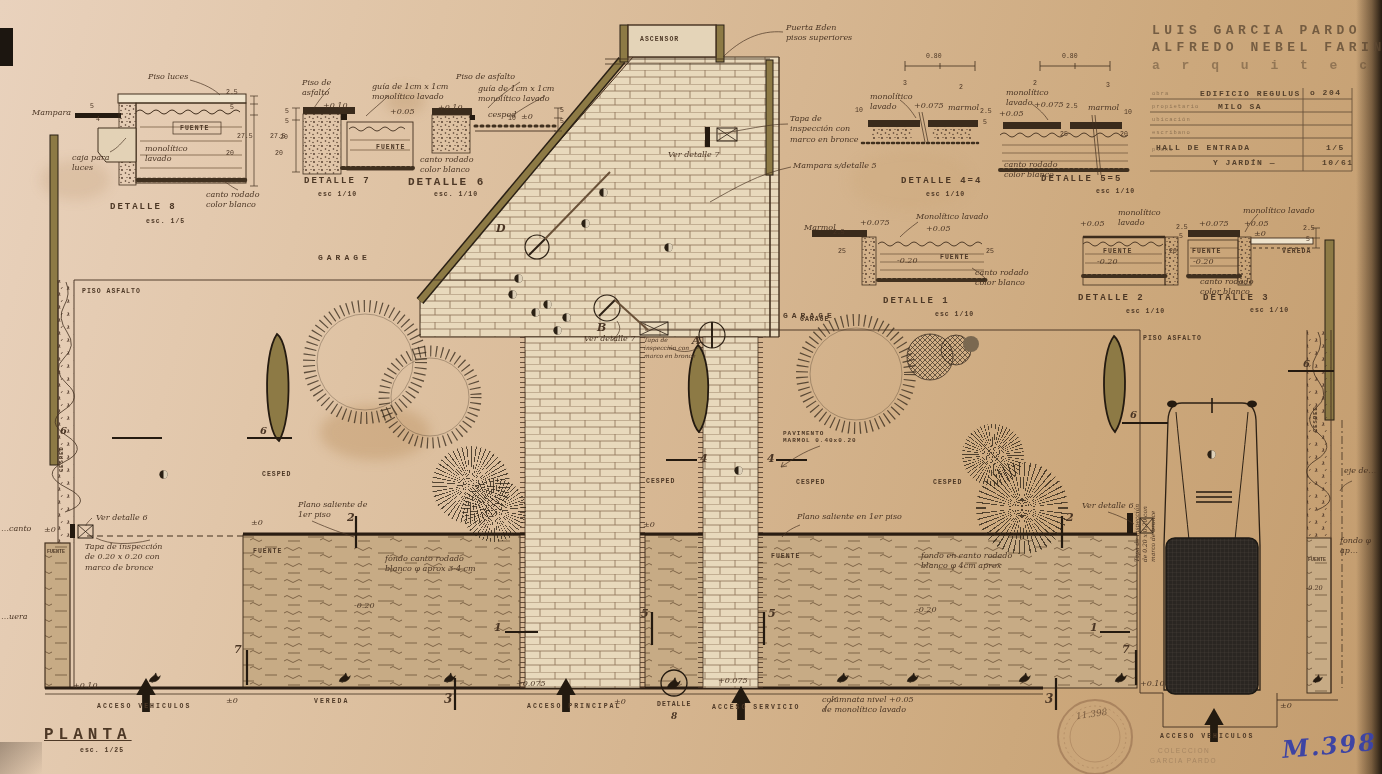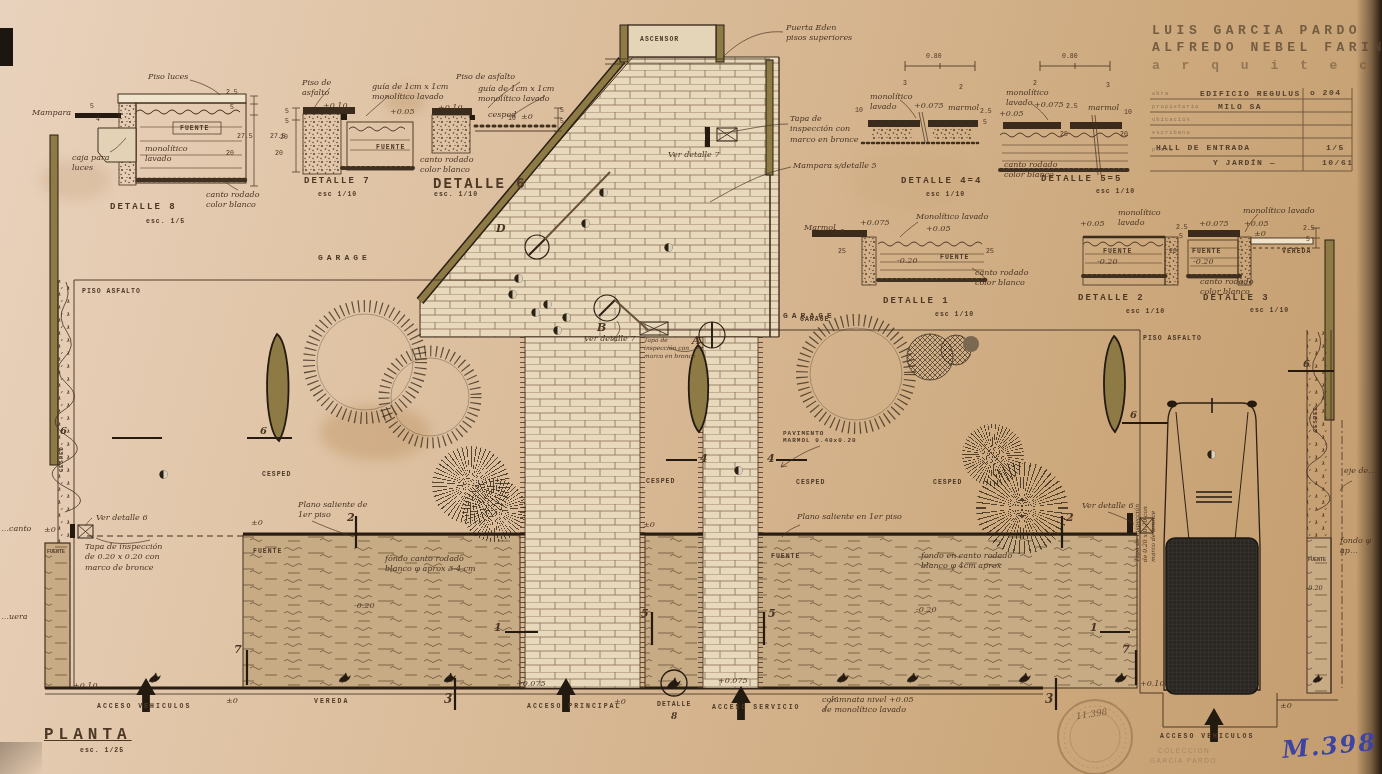--- a/index.html
+++ b/index.html
@@ -416,21 +416,21 @@
 
   <div class="t hand" style="left:456px;top:72px">Piso de asfalto</div>
   <div class="t hand" style="left:478px;top:84px">guía de 1cm x 1cm
 monolítico lavado</div>
   <div class="t hand" style="left:438px;top:103px">+0.10</div>
   <div class="t hand" style="left:488px;top:110px">cesped</div>
   <div class="t dim" style="left:508px;top:115px">10</div>
   <div class="t hand" style="left:521px;top:112px">±0</div>
   <div class="t dim" style="left:560px;top:107px">5</div>
   <div class="t dim" style="left:560px;top:118px">5</div>
-  <div class="t st" style="left:433px;top:176px;font-size:14px">DETALLE 6</div>
+  <div class="t st" style="left:408px;top:176px;font-size:11px">DETALLE 6</div>
   <div class="t st sm" style="left:434px;top:191px">esc. 1/10</div>
 
   <div class="t st sm" style="left:640px;top:36px">ASCENSOR</div>
   <div class="t hand" style="left:786px;top:23px">Puerta Eden
 pisos superiores</div>
   <div class="t hand" style="left:790px;top:114px">Tapa de
 inspección con
 marco en bronce</div>
   <div class="t hand" style="left:668px;top:150px">Ver detalle 7</div>
   <div class="t hand" style="left:793px;top:161px">Mampara s/detalle 5</div>

